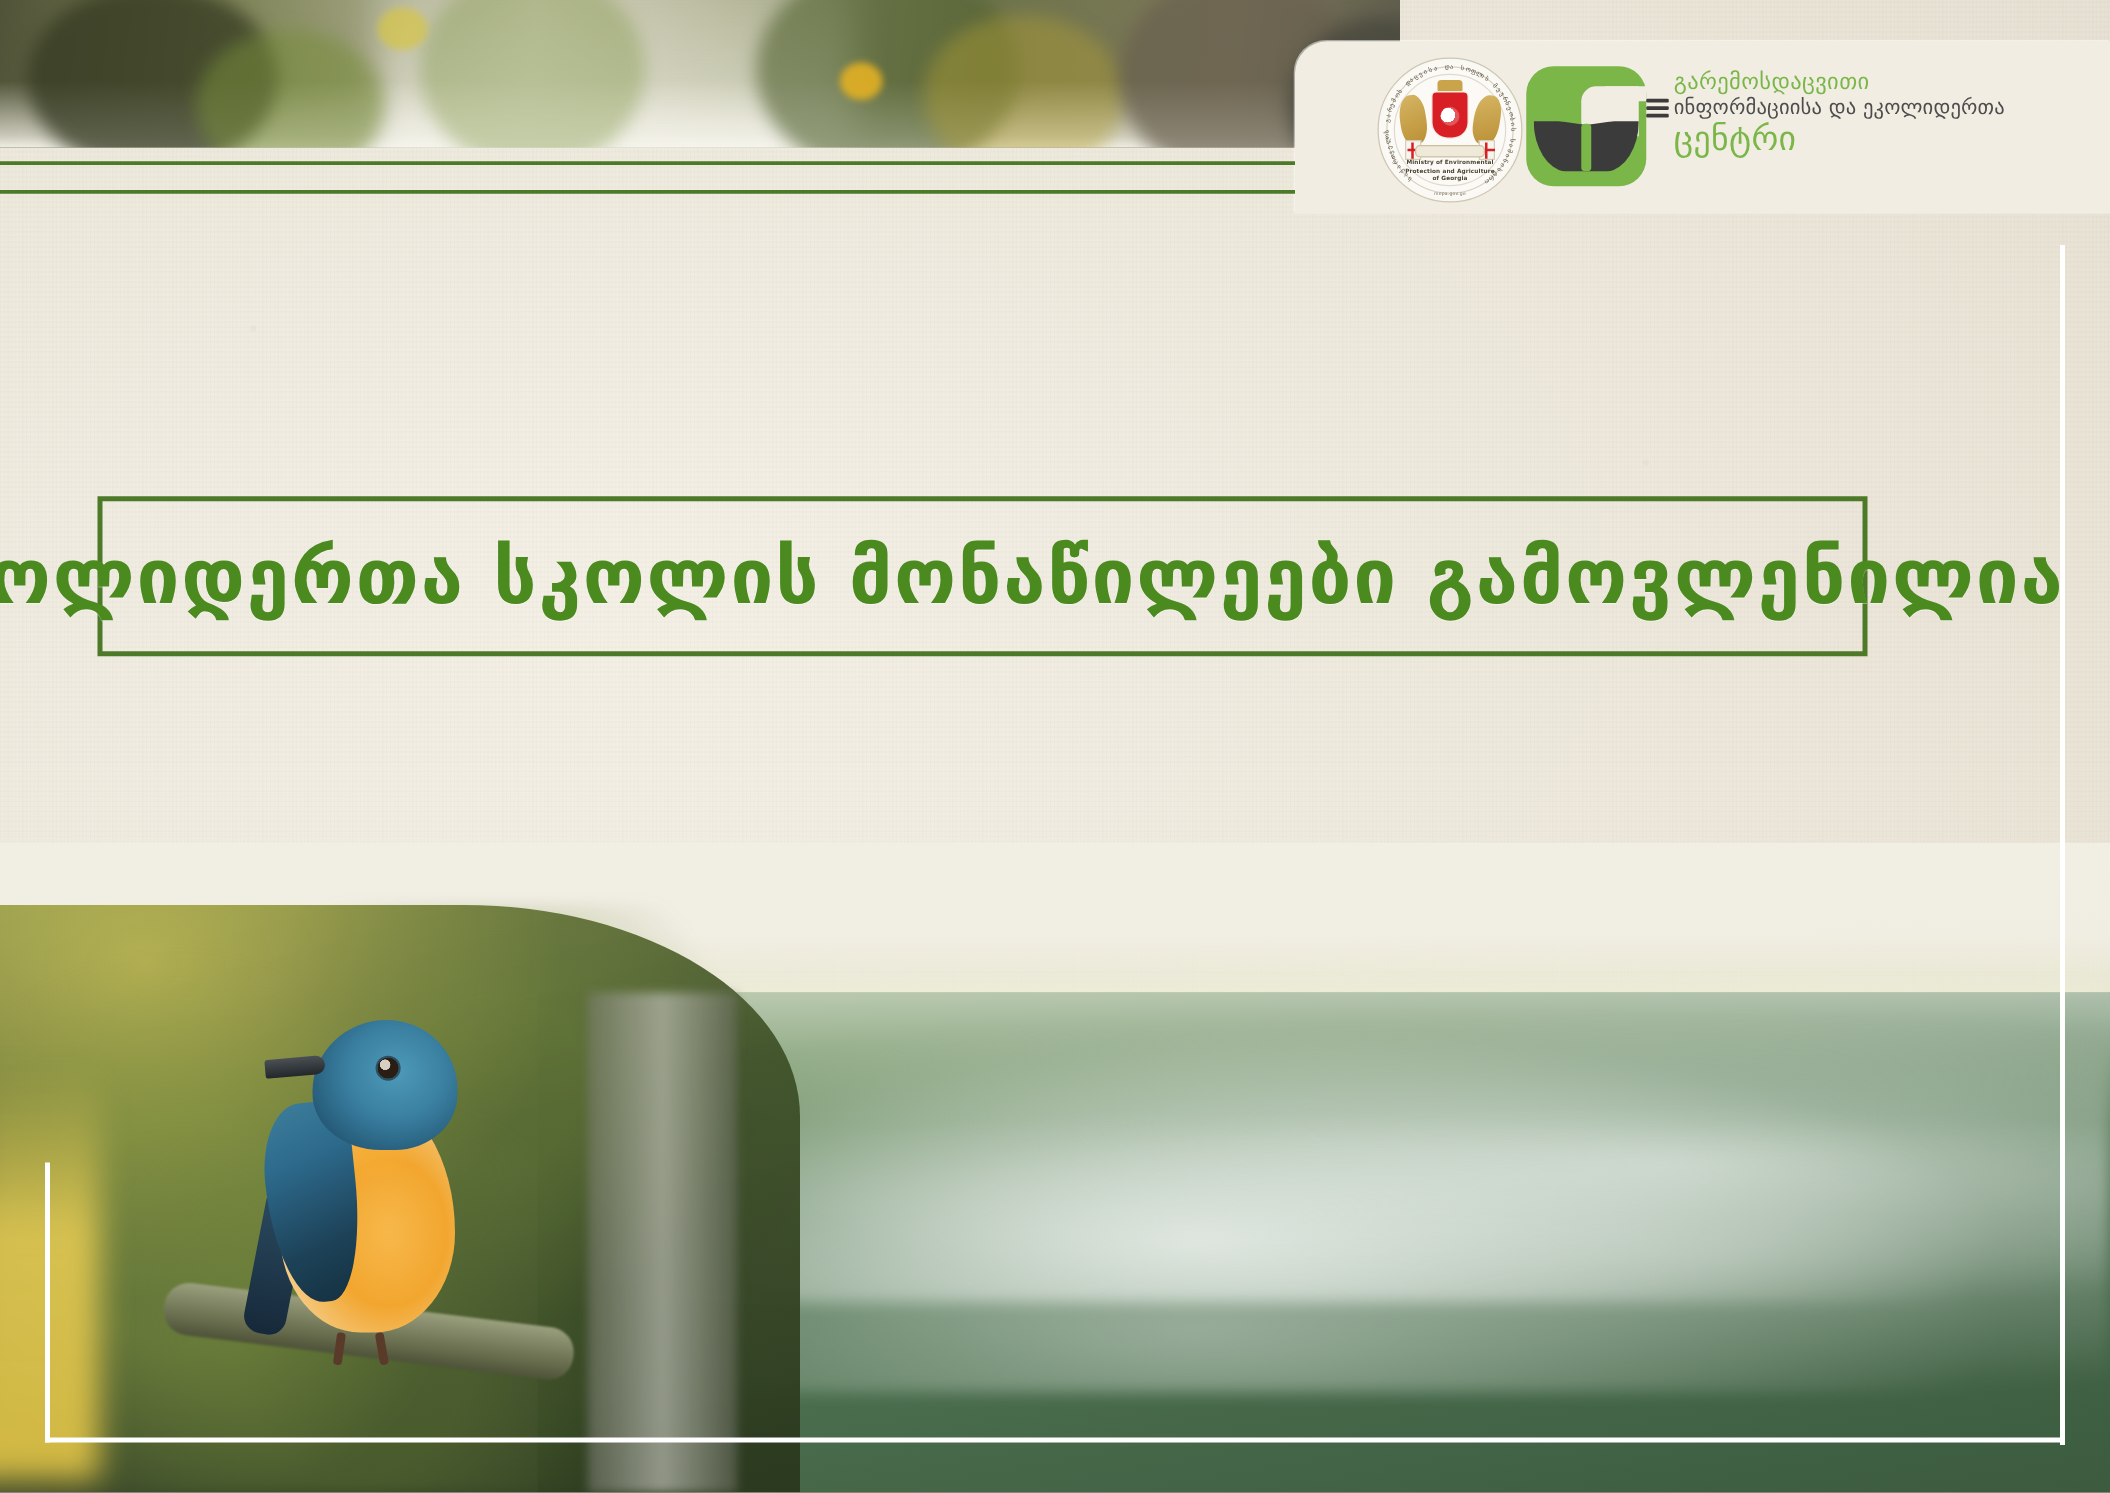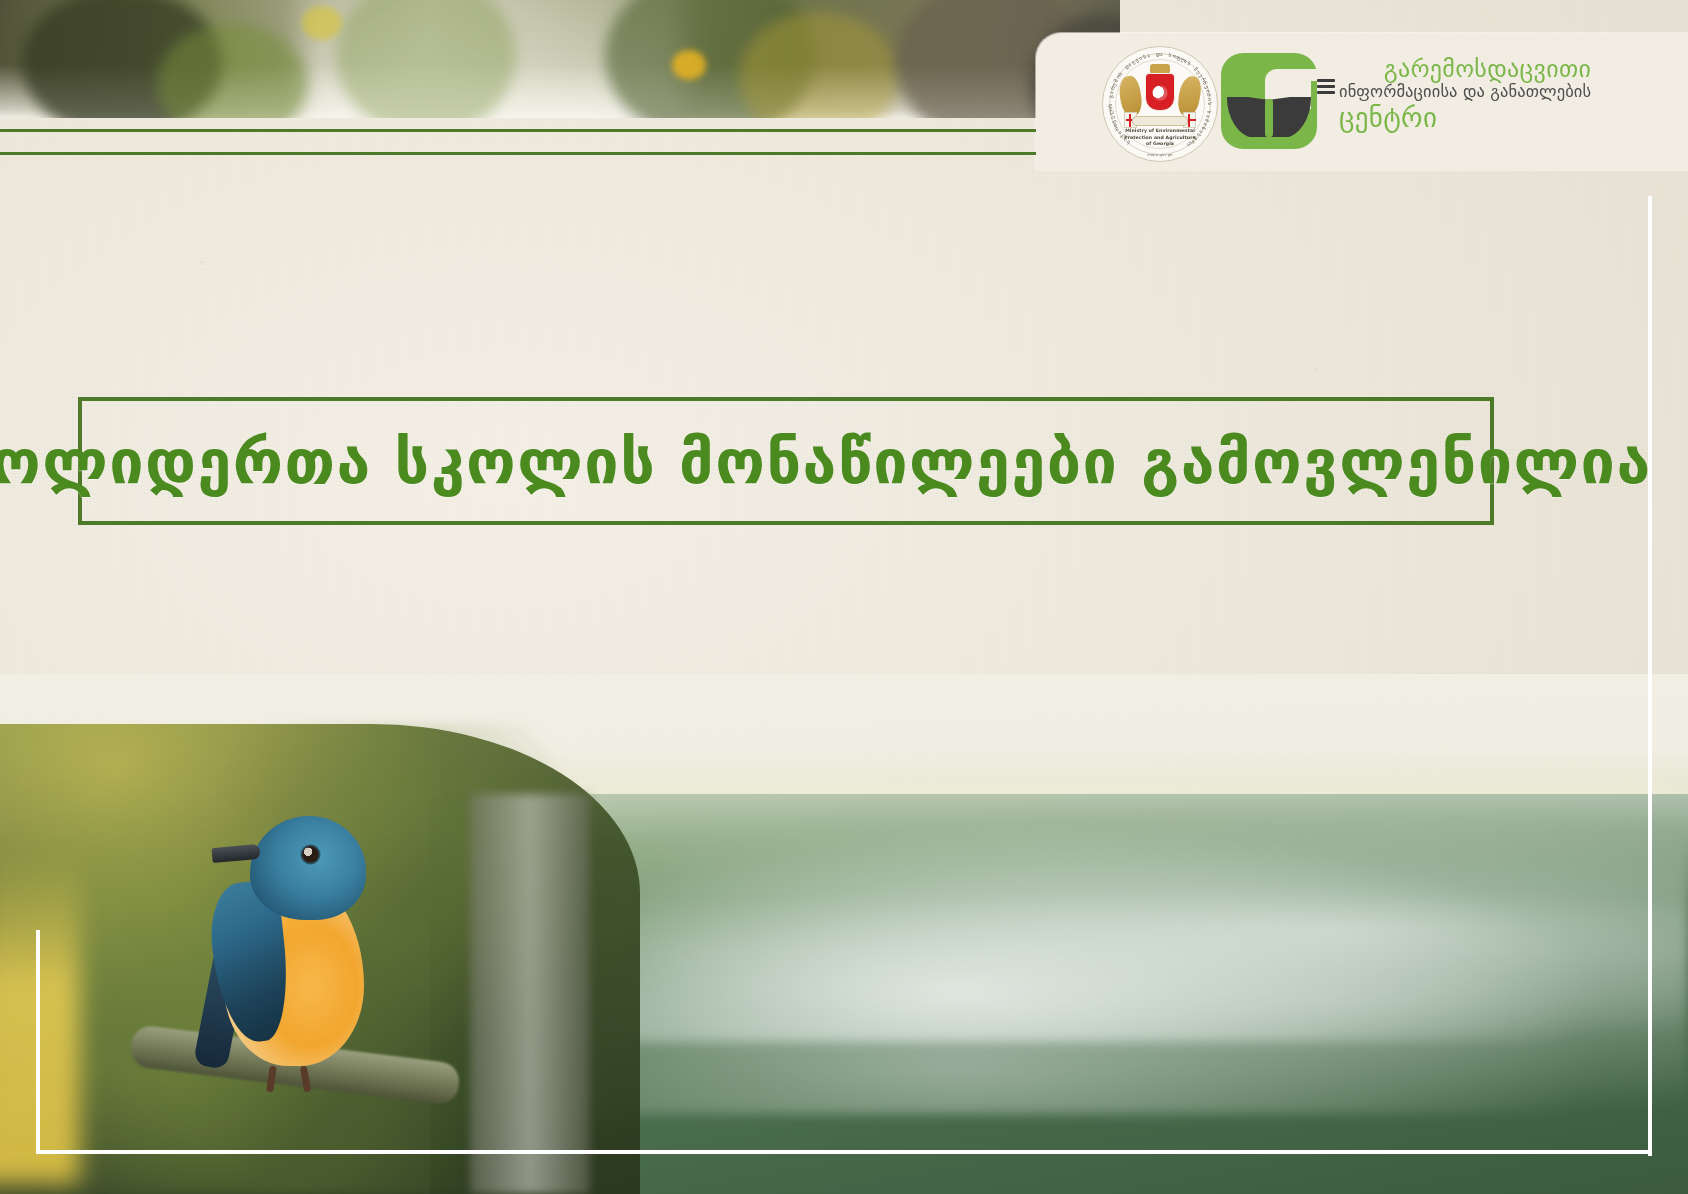--- a/index.html
+++ b/index.html
@@ -132,21 +132,21 @@
   }
   .eiec-mark .book .pgL{left:0;border-radius:0 0 0 60% / 0 0 0 90%;transform:skewY(8deg);}
   .eiec-mark .book .pgR{left:42px;border-radius:0 0 60% 0 / 0 0 90% 0;transform:skewY(-8deg);}
   .eiec-mark .book .spine{
     position:absolute;left:38px;top:2px;width:8px;height:38px;background:#7ab648;border-radius:3px;
   }
   .eiec-bars{position:absolute;left:96px;top:28px;width:18px;}
   .eiec-bars i{display:block;height:3px;background:#3b3b3b;margin-bottom:3px;border-radius:1px;}
   .eiec-bars i:nth-child(1){width:18px;} .eiec-bars i:nth-child(2){width:18px;} .eiec-bars i:nth-child(3){width:18px;}
   .eiec-txt{position:absolute;left:118px;top:6px;}
-  .eiec-l1{font-size:24px;color:#7ab648;line-height:1.05;letter-spacing:.3px;text-align:right;}
+  .eiec-l1{font-size:18px;color:#7ab648;line-height:1.05;letter-spacing:.3px;}
   .eiec-l2{font-size:16.5px;color:#4d4d4d;line-height:1.25;letter-spacing:.1px;}
   .eiec-l3{font-size:27px;color:#7ab648;line-height:1.1;letter-spacing:.3px;}
 
   
   .rule{position:absolute;left:0;height:3px;background:#4c7a28;}
   .rule.r1{top:129px;width:1036px;}
   .rule.r2{top:152px;width:1036px;}
 
   
   .frame-v{position:absolute;left:1648px;top:196px;width:4px;height:960px;background:#fff;}
@@ -499,21 +499,21 @@
             <div class="spine"></div>
         </div>
       </div>
       <div class="eiec-bars">
           <i></i>
           <i></i>
           <i></i>
         </div>
       <div class="eiec-txt">
         <div class="eiec-l1">გარემოსდაცვითი</div>
-        <div class="eiec-l2">ინფორმაციისა და განათლების</div>
+        <div class="eiec-l2">ინფორმაციისა და ეკოლიდერთა</div>
         <div class="eiec-l3">ცენტრი</div>
       </div>
     </div>
   </div>
 
   <div class="rule r1"></div>
   <div class="rule r2"></div>
 
   <div class="bottom">
     <div class="sky"></div>

